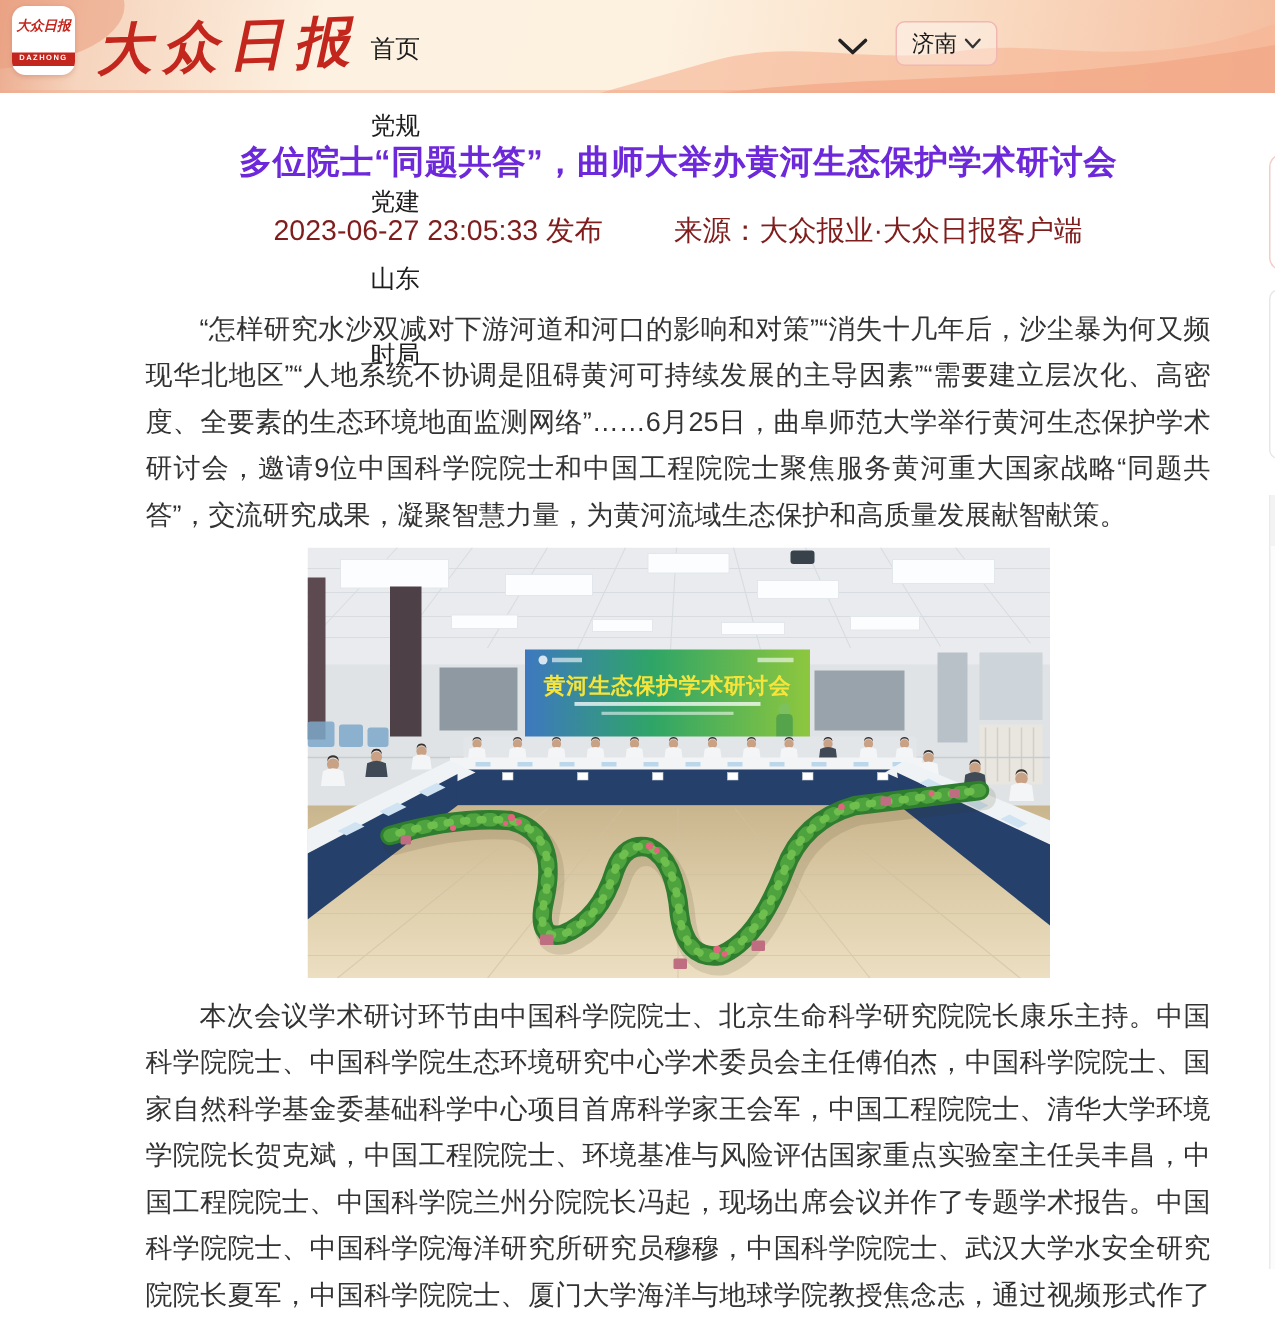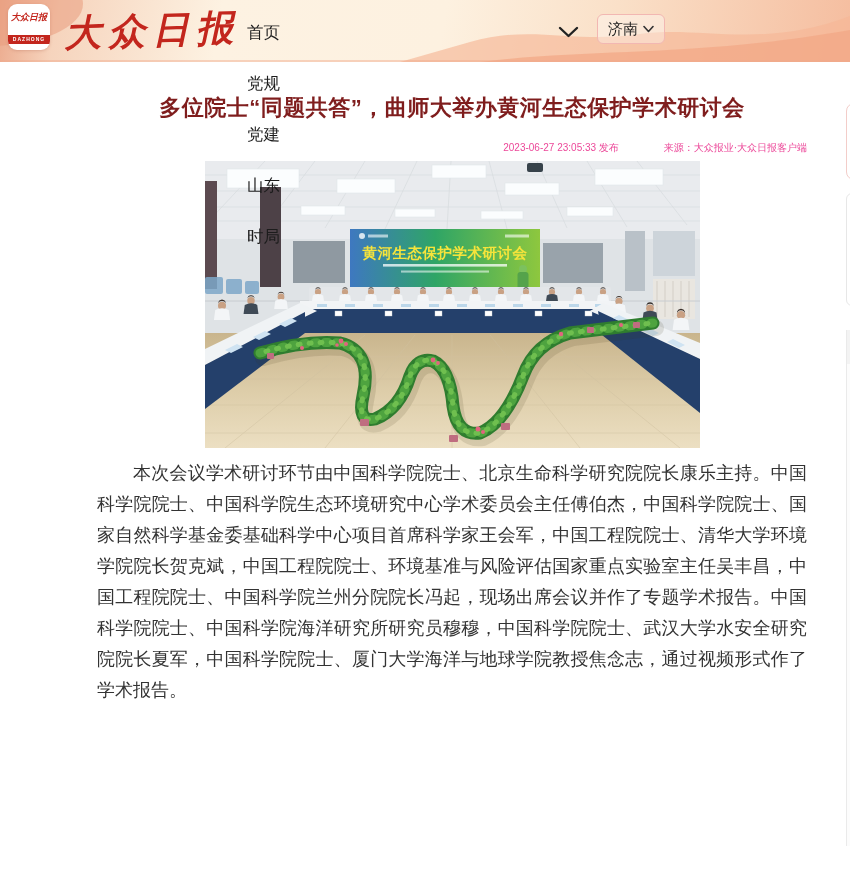--- a/index.html
+++ b/index.html
@@ -21,22 +21,22 @@
   .nav { position:absolute; left:247px; top:22px; display:flex; gap:29px;flex-direction:column; }
   .nav-item { font-size:16.5px; color:#1c1c1c; cursor:pointer; white-space:nowrap; }
   .more-chevron { position:absolute; left:558px; top:25px; cursor:pointer; }
   .city-btn { position:absolute; left:597px; top:14px; height:30px; padding:0 10px; display:flex; align-items:center;
     gap:5px; border:1px solid #f2b7b2; border-radius:6px; background:rgba(255,255,255,.35);
     font-size:15px; color:#1c1c1c; cursor:pointer;justify-content:flex-end; }
 
   
   .article { width:710px; margin:0 0 0 97px; }
   .title { margin-top:31px; text-align:center; font-size:22px; line-height:30px; font-weight:700;
-    color:#7f1d1d; letter-spacing:.5px; }
-  .meta { margin-top:18px; text-align:right; font-size:10px; color:#ec4899; }
+    color:#6d28d9; letter-spacing:.5px; }
+  .meta { margin-top:18px; text-align:center; font-size:19px; color:#7f1d1d; }
   .meta .src { margin-left:42px; }
   .para { margin-top:37px; font-size:18px; line-height:31px; color:#333; text-align:justify; text-indent:2em; }
   .para2 { margin-top:0; }
   .photo { width:495px; height:287px; margin:6px auto 10px auto; display:block; }
 
   
   .side-box { position:absolute; background:#fff; }
   .side-box1 { left:846px; top:103px; width:30px; height:77px; border:1px solid #f3cdc9; border-radius:8px; }
   .side-box2 { left:846px; top:193px; width:30px; height:113px; border:1px solid #e7e7e7; border-radius:6px; }
   .side-box3 { left:846px; top:330px; width:30px; height:516px; border-left:1px solid #eaeaea;
@@ -85,20 +85,21 @@
   </div>
 
   <div class="article">
     <h1 class="title">多位院士“同题共答”，曲师大举办黄河生态保护学术研讨会</h1>
 
     <div class="meta">
       <span>2023-06-27 23:05:33 发布</span>
       <span class="src">来源：大众报业·大众日报客户端</span>
     </div>
 
+    <p class="para">“怎样研究水沙双减对下游河道和河口的影响和对策”“消失十几年后，沙尘暴为何又频现华北地区”“人地系统不协调是阻碍黄河可持续发展的主导因素”“需要建立层次化、高密度、全要素的生态环境地面监测网络”……6月25日，曲阜师范大学举行黄河生态保护学术研讨会，邀请9位中国科学院院士和中国工程院院士聚焦服务黄河重大国家战略“同题共答”，交流研究成果，凝聚智慧力量，为黄河流域生态保护和高质量发展献智献策。</p>
 
     <svg class="photo" viewBox="0 0 495 287">
       <defs>
         <linearGradient id="bannerGrad" x1="0" y1="0" x2="1" y2="0">
           <stop offset="0" stop-color="#3e78c0"></stop>
             <stop offset="0.45" stop-color="#2fa566"></stop>
             <stop offset="1" stop-color="#8ec73e"></stop>
         </linearGradient>
         <linearGradient id="floorGrad" x1="0" y1="0" x2="0" y2="1">
           <stop offset="0" stop-color="#c9b58d"></stop>

